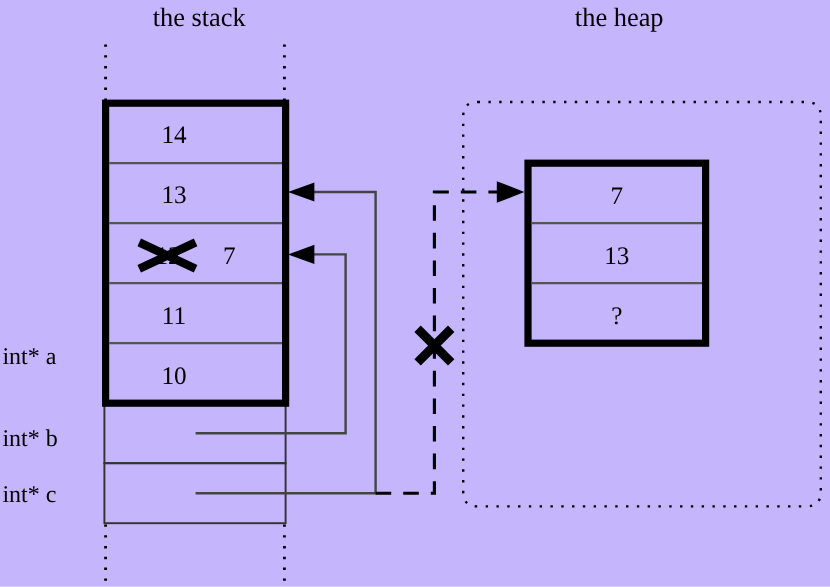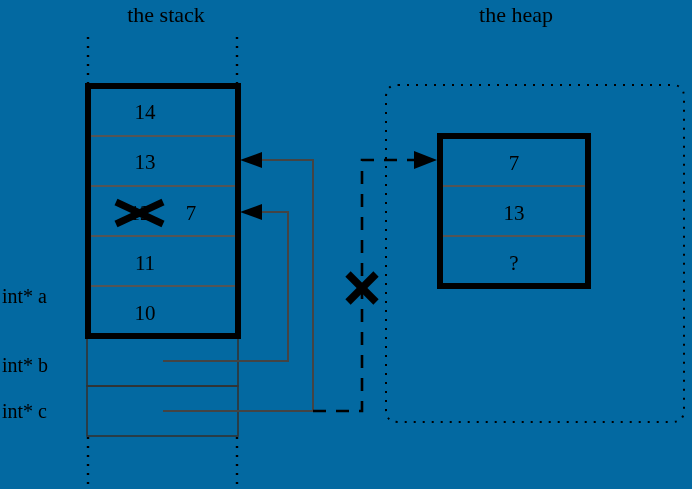--- a/index.html
+++ b/index.html
@@ -4,21 +4,21 @@
 <style>
   html, body {
     margin: 0;
     padding: 0;
     background: #ffffff;
   }
   #diagram-root {
     position: relative;
     width: 692px;
     height: 489px;
-    background: #0369a1;
+    background: #c4b5fd;
     font-family: "Liberation Serif", "DejaVu Serif", serif;
     overflow: hidden;
   }
   svg.canvas {
     position: absolute;
     left: 0;
     top: 0;
     width: 692px;
     height: 489px;
   }

